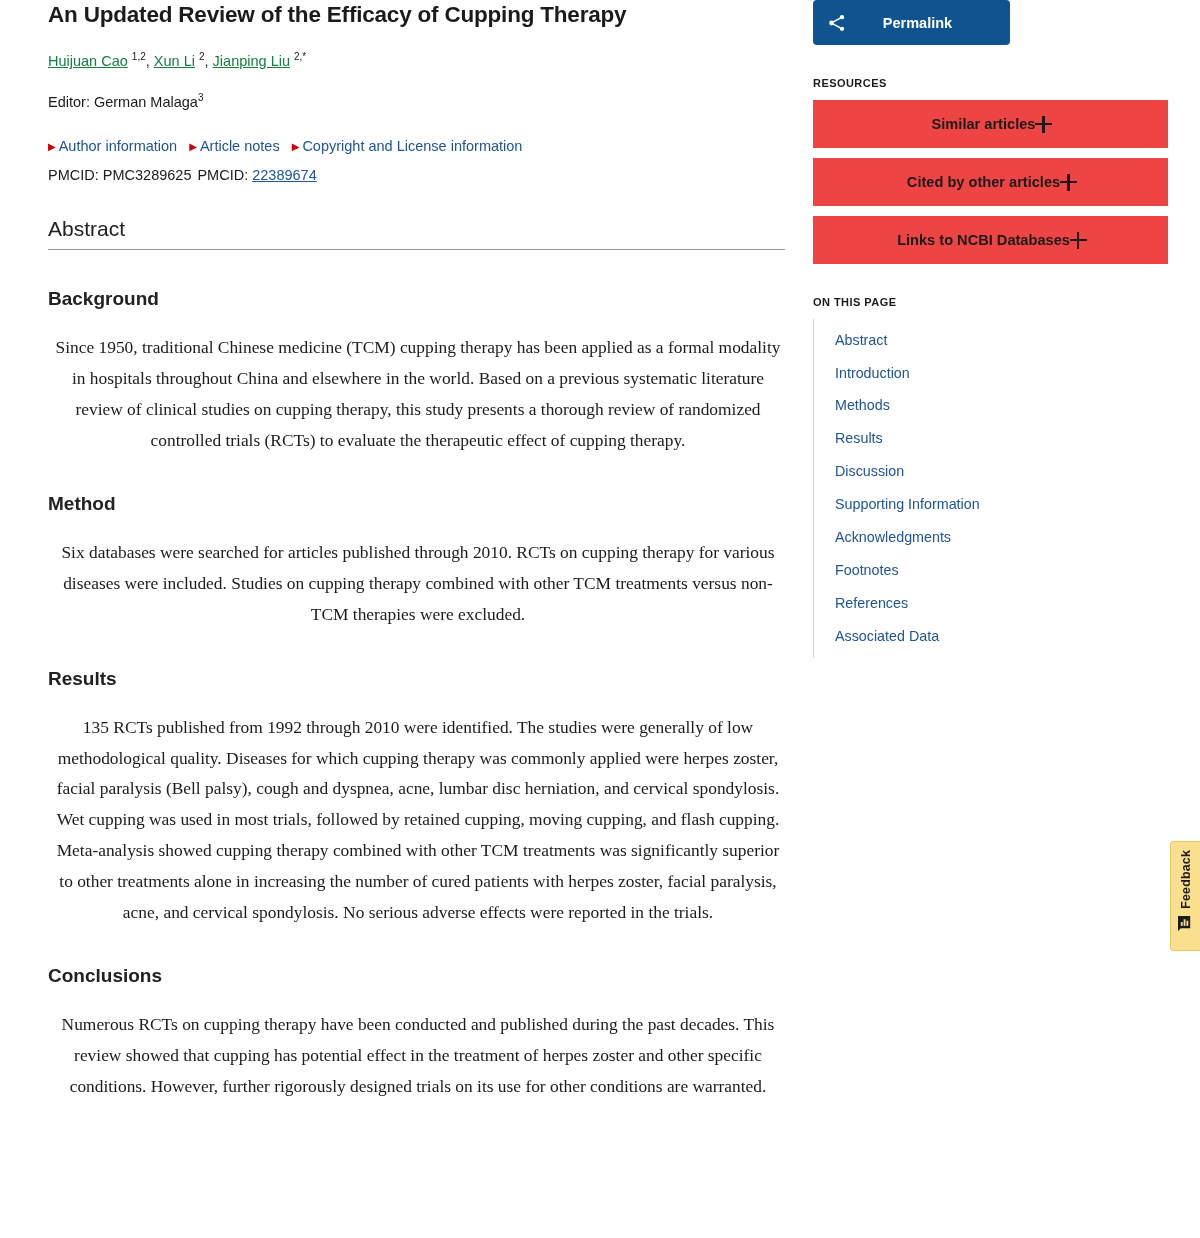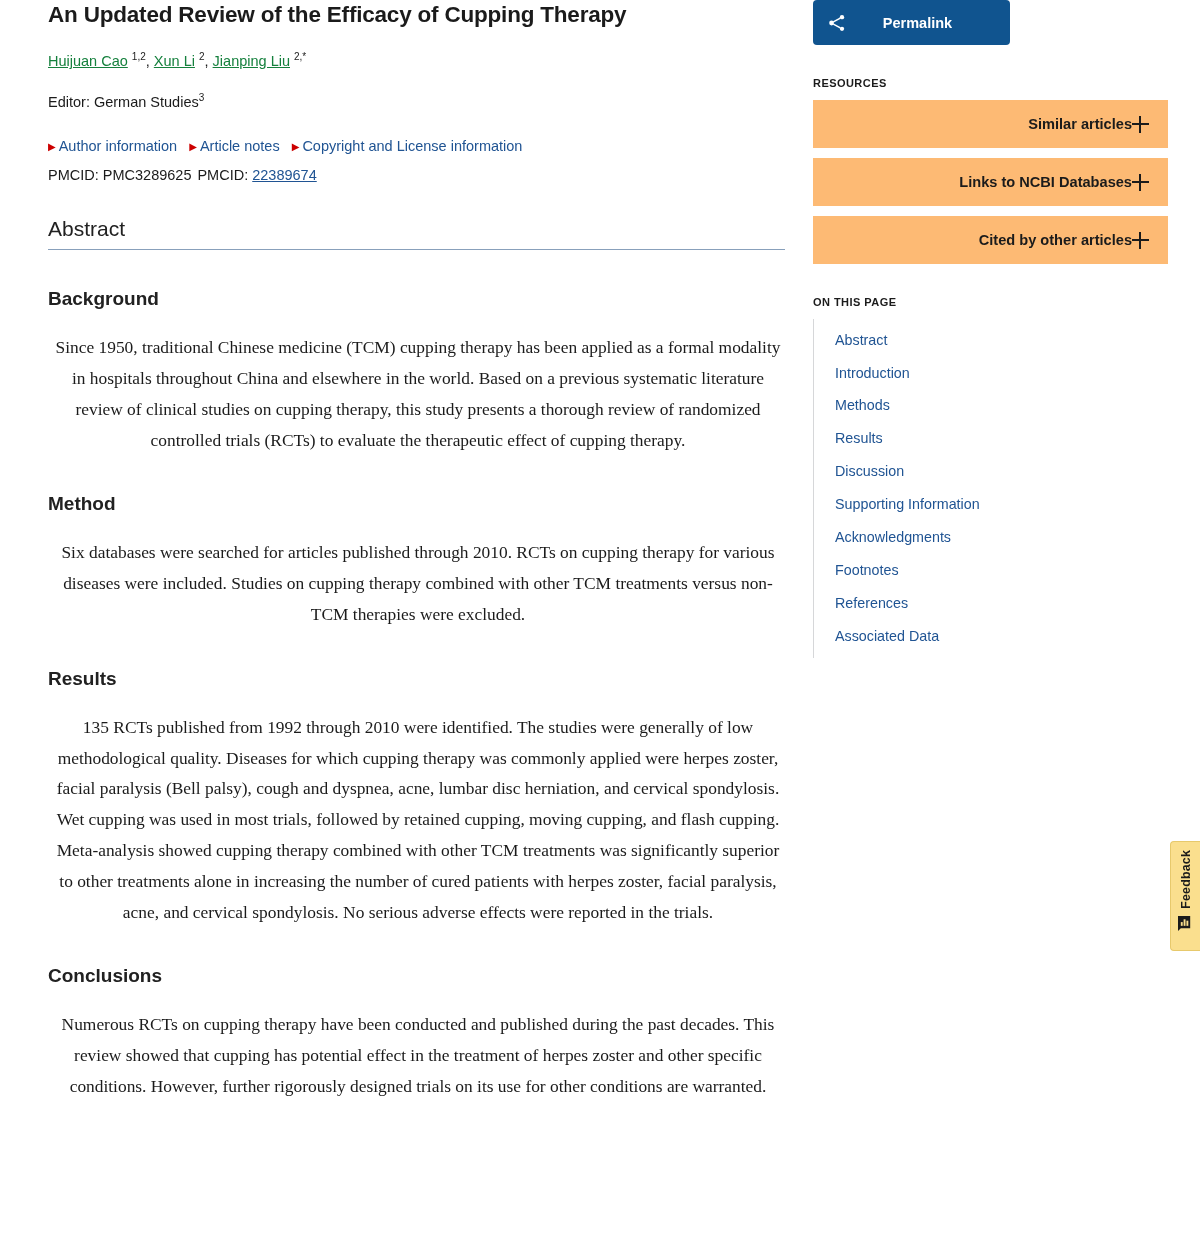--- a/index.html
+++ b/index.html
@@ -173,25 +173,25 @@
     font-size: 11px;
     font-weight: bold;
     letter-spacing: 0.45px;
     color: #1b1b1b;
     margin-top: 32px;
     margin-bottom: 11px;
   }
 
   .accordion { width: 355px; }
   .acc-row {
-    background: #fdba74;
+    background: #ef4444;
     height: 48px;
     display: flex;
     align-items: center;
-    justify-content: flex-end;
+    justify-content: center;
     padding: 0 19px 0 22px;
     margin-bottom: 10px;
     cursor: pointer;
   }
   .acc-row .acc-label {
     font-family: "Liberation Sans", sans-serif;
     font-size: 14.6px;
     font-weight: bold;
     color: #1b1b1b;
   }
@@ -272,21 +272,21 @@
   <div class="article-col">
 
     <h1 class="article-title">An Updated Review of the Efficacy of Cupping Therapy</h1>
 
     <div class="authors">
       <a href="#"><span>Huijuan Cao</span></a><span> <sup>1,2</sup></span><span>, </span><a href="#"><span>Xun Li</span></a><span> <sup>2</sup></span><span>, </span><a href="#"><span>Jianping Liu</span></a><span> <sup>2,*</sup></span>
     </div>
 
     <div class="editor-line">
       <span>Editor:</span>
-      <span>German Studies</span><sup>3</sup>
+      <span>German Malaga</span><sup>3</sup>
     </div>
 
     <div class="meta-links">
       <a class="mlink" href="#"><span class="caret">▶</span><span>Author information</span></a><a class="mlink" href="#"><span class="caret">▶</span><span>Article notes</span></a><a class="mlink" href="#"><span class="caret">▶</span><span>Copyright and License information</span></a>
     </div>
 
     <div class="ids-line">
       <span>PMCID:</span>
       <span>PMC3289625</span><span class="sep"></span><span>PMCID:</span>
       <a href="#">22389674</a>
@@ -322,25 +322,25 @@
     </button>
 
     <div class="sb-heading">RESOURCES</div>
 
     <div class="accordion">
       <div class="acc-row">
         <span class="acc-label">Similar articles</span>
         <span class="plus-ico"></span>
       </div>
       <div class="acc-row">
-        <span class="acc-label">Links to NCBI Databases</span>
+        <span class="acc-label">Cited by other articles</span>
         <span class="plus-ico"></span>
       </div>
       <div class="acc-row">
-        <span class="acc-label">Cited by other articles</span>
+        <span class="acc-label">Links to NCBI Databases</span>
         <span class="plus-ico"></span>
       </div>
     </div>
 
     <div class="sb-heading">ON THIS PAGE</div>
 
     <nav class="toc">
       <a href="#">Abstract</a>
       <a href="#">Introduction</a>
       <a href="#">Methods</a>

